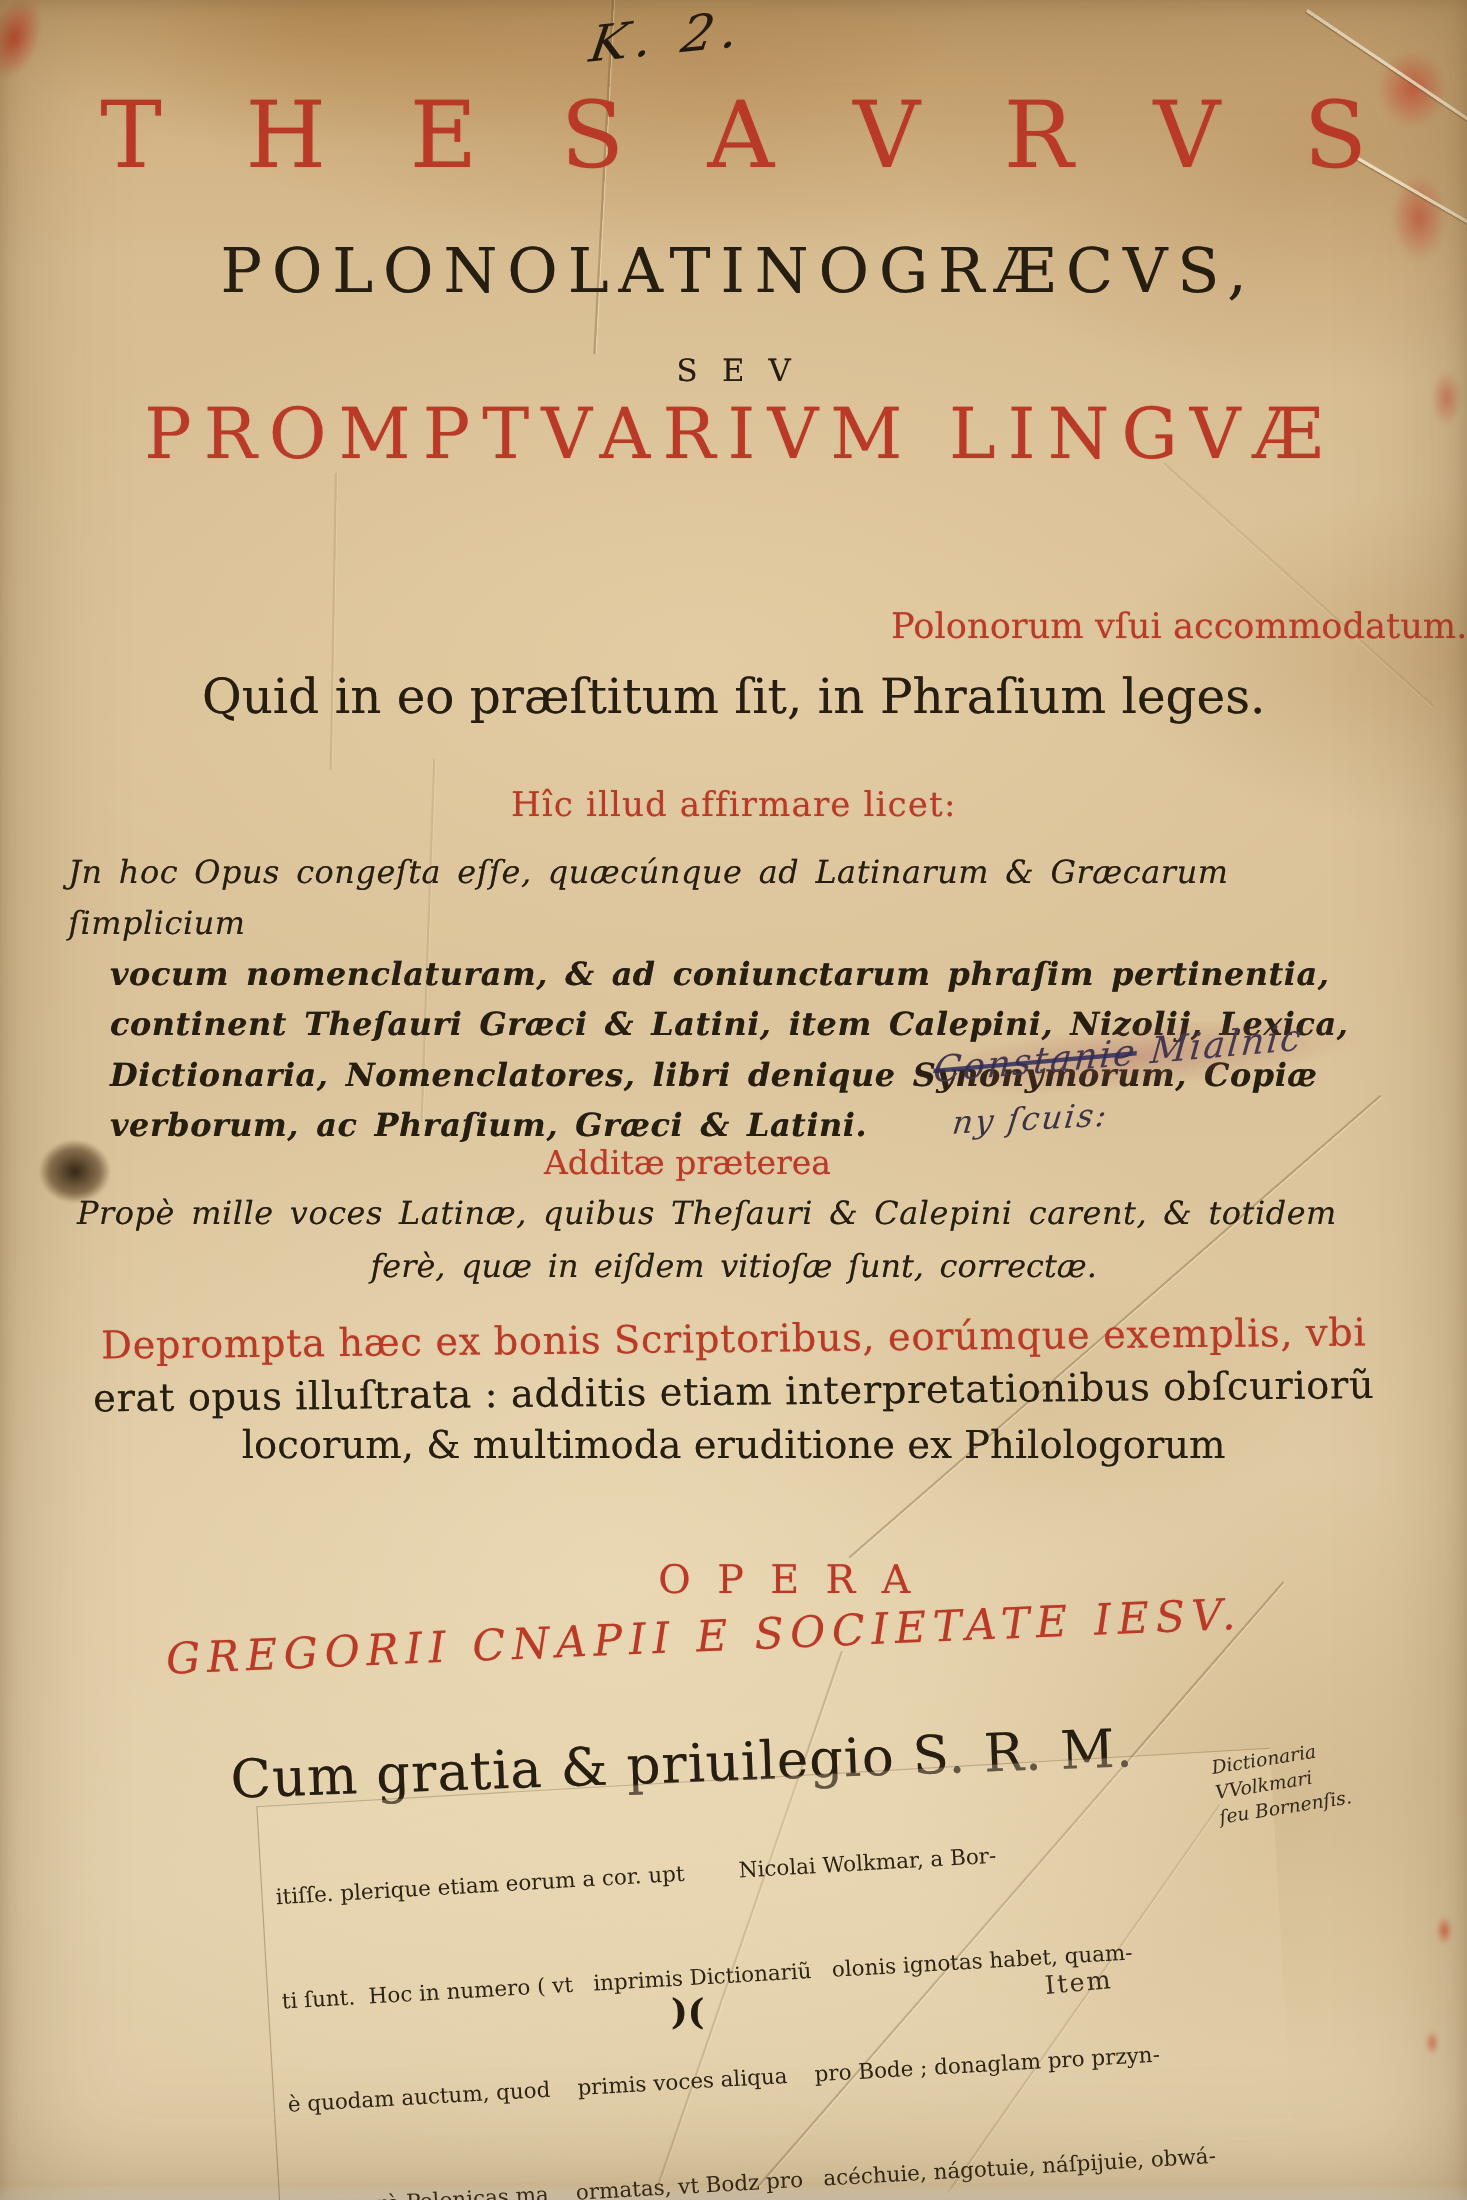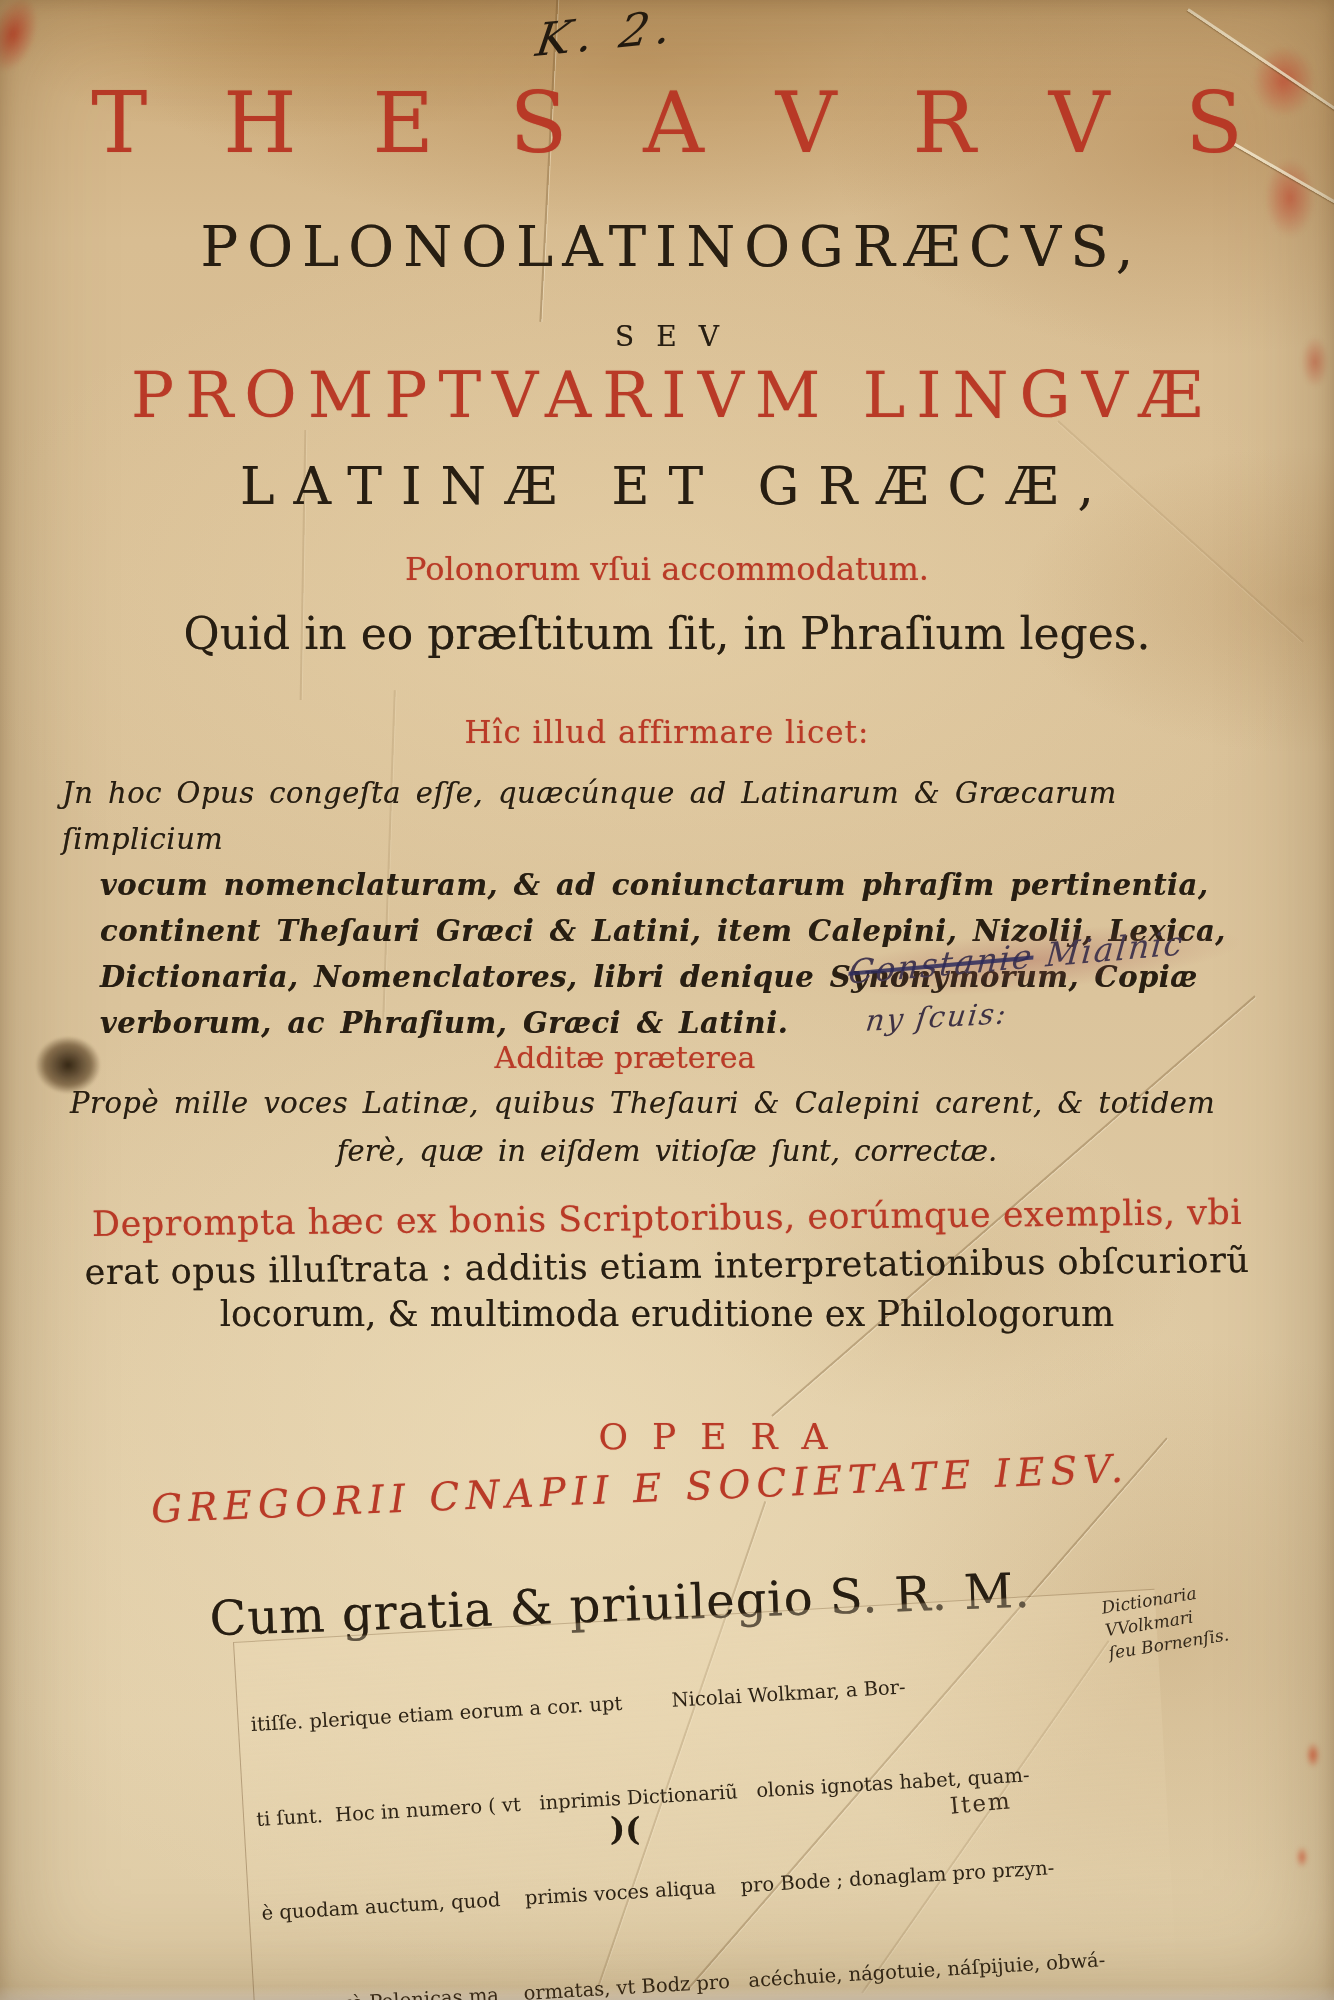--- a/index.html
+++ b/index.html
@@ -27,21 +27,21 @@
   .blk{color:#271e12; text-shadow:0 0 .6px rgba(40,30,18,.55);}
   .it{font-style:italic;}
 
   .shelfmark{top:6px; left:538px; font-size:46px; font-style:italic; color:#1d1710;
     transform:skewX(-14deg) rotate(-6deg); letter-spacing:6px;}
   .t-thesaurus{top:74px; font-size:84px; letter-spacing:76px; text-indent:76px; font-weight:normal;}
   .t-polono{top:214px; font-size:56px; letter-spacing:9px; text-indent:9px;}
   .t-seu{top:320px; font-size:28px; letter-spacing:22px; text-indent:22px;}
   .t-prompt{top:358px; font-size:64px; letter-spacing:11px; text-indent:11px;}
   .t-latinae{top:456px; font-size:52px; letter-spacing:19px; text-indent:19px;}
-  .t-polonorum{top:550px; font-size:32px;}
+  .t-polonorum{top:550px; font-size:32px;text-align:right;}
   .t-quid{top:608px; font-size:44px;}
   .t-hic{top:714px; font-size:31px; letter-spacing:1px;}
 
   .affirm{top:770px; left:62px; width:1210px; font-size:29px; line-height:46px;
     letter-spacing:.5px; word-spacing:5px;}
   .affirm .ln2{margin-left:38px;font-weight:bold;}
 
   .inscr1{top:938px; left:848px; font-size:33px; font-style:italic; color:#46394f;
     transform:rotate(-5deg) skewX(-10deg); letter-spacing:2px; white-space:nowrap;}
   .inscr1 .struck{text-decoration:line-through; text-decoration-thickness:4px;
@@ -137,21 +137,20 @@
   <div class="abs crease cd5"></div>
   <div class="abs blot"></div>
   <div class="abs scan-edge"></div>
 
   <div class="abs shelfmark">K. 2.</div>
 
   <div class="abs ctr red t-thesaurus">THESAVRVS</div>
   <div class="abs ctr blk t-polono">POLONOLATINOGRÆCVS,</div>
   <div class="abs ctr blk t-seu">SEV</div>
   <div class="abs ctr red t-prompt">PROMPTVARIVM LINGVÆ</div>
-  <div class="abs ctr blk t-latinae">LATINÆ ET GRÆCÆ,</div>
   <div class="abs ctr red t-polonorum">Polonorum vſui accommodatum.</div>
   <div class="abs ctr blk t-quid">Quid in eo præſtitum ſit, in Phraſium leges.</div>
   <div class="abs ctr red t-hic">Hîc illud affirmare licet:</div>
 
   <div class="abs affirm it blk">
     <div class="ln1">Jn hoc Opus congeſta eſſe, quæcúnque ad Latinarum &amp; Græcarum ſimplicium</div>
     <div class="ln2">vocum nomenclaturam, &amp; ad coniunctarum phraſim pertinentia,</div>
     <div class="ln2">continent Theſauri Græci &amp; Latini, item Calepini, Nizolij, Lexica,</div>
     <div class="ln2">Dictionaria, Nomenclatores, libri denique Synonymorum, Copiæ</div>
     <div class="ln2">verborum, ac Phraſium, Græci &amp; Latini.</div>

